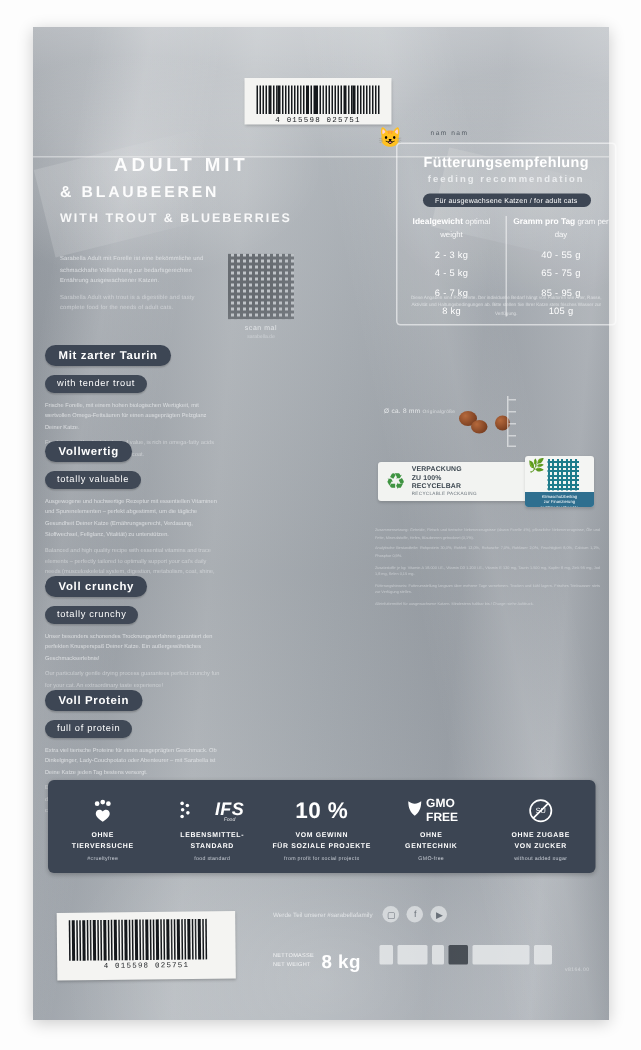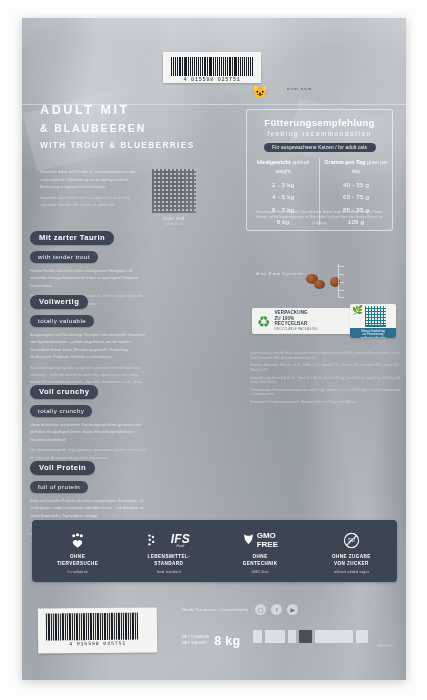--- a/index.html
+++ b/index.html
@@ -33,21 +33,21 @@
   .bc .bars i{display:block;background:#15181c;width:1px;height:100%;}
   .bc .bars i.w{width:2px;}
   .bc .bars i.t{width:1px;opacity:.92;}
   .bc .num{font-size:5px;letter-spacing:.8px;color:#1b1e22;text-align:center;
     font-family:"Liberation Mono",monospace;margin-top:1px;}
   #barcode-top{left:163px;top:52px;width:98px;height:31px;}
   #barcode-bottom{left:38px;top:608px;width:119px;height:45px;transform:rotate(-.6deg);}
 
   
   .head{position:absolute;left:40px;top:103px;width:190px;color:#fff;}
-  .h-adult{font-size:12.5px;letter-spacing:2.6px;font-weight:700;opacity:.96;}
+  .h-adult{font-size:12.5px;letter-spacing:2.6px;font-weight:700;opacity:.96;margin-left:36px;}
   .h-main{font-size:31px;letter-spacing:1.6px;font-weight:700;line-height:1.02;margin-top:2px;}
   .h-sub{font-size:10.5px;letter-spacing:1.9px;font-weight:700;margin-top:5px;opacity:.96;}
   .h-en{font-size:8.3px;letter-spacing:1.35px;font-weight:700;margin-top:6px;opacity:.9;}
 
   .intro{position:absolute;left:40px;top:168px;width:106px;color:#e8eaec;
     font-size:3.9px;line-height:1.92;letter-spacing:.1px;opacity:.82;}
   .intro .en{opacity:.72;margin-top:3px;}
 
   
   .qr{position:absolute;left:152px;top:169px;width:44px;}
@@ -63,23 +63,23 @@
   
   .feat{position:absolute;left:30px;width:125px;}
   .chip{display:inline-block;background:#3d4654;color:#fff;border-radius:9px;
     padding:2.5px 9px 3px;font-size:7.6px;letter-spacing:.45px;font-weight:700;
     box-shadow:0 1px 1px rgba(0,0,0,.18);}
   .chip.en{margin-top:2.5px;font-size:6.2px;padding:2px 8px 2.5px;opacity:.97;font-weight:400;}
   .ftext{margin-top:5px;color:#e9ebed;font-size:3.8px;line-height:1.95;opacity:.8;width:118px;}
   .ftext .en{opacity:.7;margin-top:3px;}
 
   
-  .feed{position:absolute;left:246px;top:95px;width:145px;height:120px;
+  .feed{position:absolute;left:264px;top:95px;width:145px;height:120px;
     border:1px solid rgba(255,255,255,.55);border-radius:3px;
-    background:rgba(255,255,255,.05);margin-top:14px;}
+    background:rgba(255,255,255,.05);}
   .feed h3{margin:0;padding-top:7px;text-align:center;color:#fff;font-size:9.6px;letter-spacing:.3px;}
   .feed .h-en{text-align:center;color:#eef0f2;font-size:6.3px;margin-top:2px;opacity:.92;}
   .pill{margin:6px auto 0;display:block;width:112px;background:#3d4654;border-radius:8px;
     color:#fff;font-size:4.7px;text-align:center;padding:2.2px 0;letter-spacing:.15px;}
   .ftbl{margin-top:6px;display:grid;grid-template-columns:1fr 1px 1fr;}
   .ftbl .divider{background:rgba(255,255,255,.5);}
   .col{padding:0 4px;}
   .col .ch{text-align:center;color:#fff;font-size:5.6px;font-weight:700;line-height:1.45;}
   .col .ch .en{font-weight:400;font-size:5.2px;opacity:.9;}
   .col .cell{text-align:center;color:#fff;font-size:6.2px;margin-top:5.5px;letter-spacing:.2px;}
@@ -359,20 +359,28 @@
             <div style="font-size:3.4px;color:#fff;opacity:.85;text-align:center;margin-top:.5px;">Food</div>
           </div>
         </div>
       </div>
       <div class="l1" style="white-space:pre-line">LEBENSMITTEL-
 STANDARD</div>
       <div class="l2">food standard</div>
     </div>
     <div class="ic">
       <div class="gl">
+        <span class="pct">10 %</span>
+      </div>
+      <div class="l1" style="white-space:pre-line">VOM GEWINN
+FÜR SOZIALE PROJEKTE</div>
+      <div class="l2">from profit for social projects</div>
+    </div>
+    <div class="ic">
+      <div class="gl">
         <div style="display:flex;align-items:flex-start;gap:1.5px;">
           <svg width="13" height="14" viewBox="0 0 24 24" fill="#fff">
               <path d="M4 3c0 9 3 14 8 18 5-4 8-9 8-18-3 2-5 3-8 3s-5-1-8-3z"></path>
             </svg>
           <div style="line-height:1.05;font-size:8px;font-weight:700;color:#fff;white-space:pre-line;">GMO
 FREE</div>
         </div>
       </div>
       <div class="l1" style="white-space:pre-line">OHNE
 GENTECHNIK</div>

